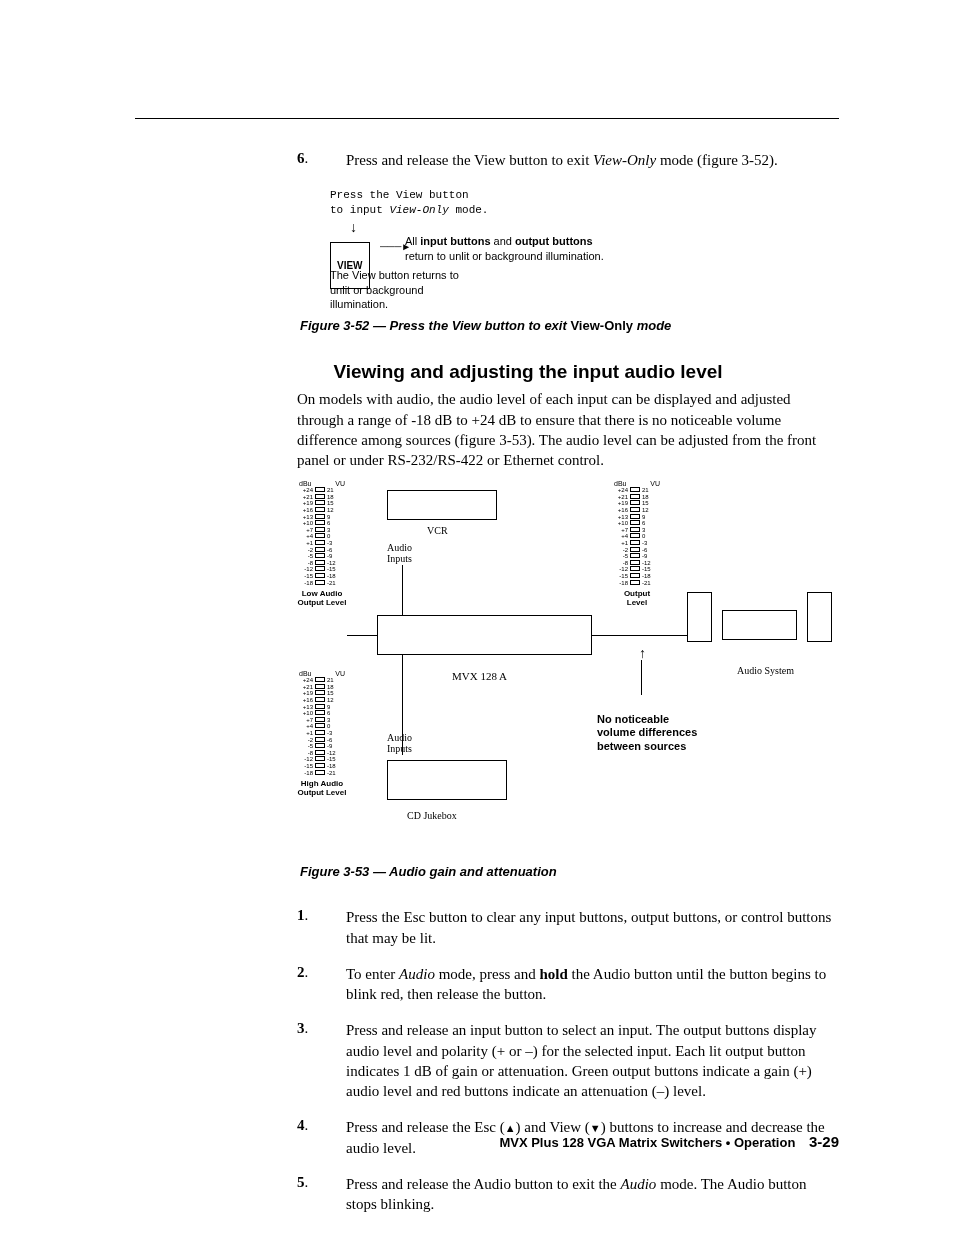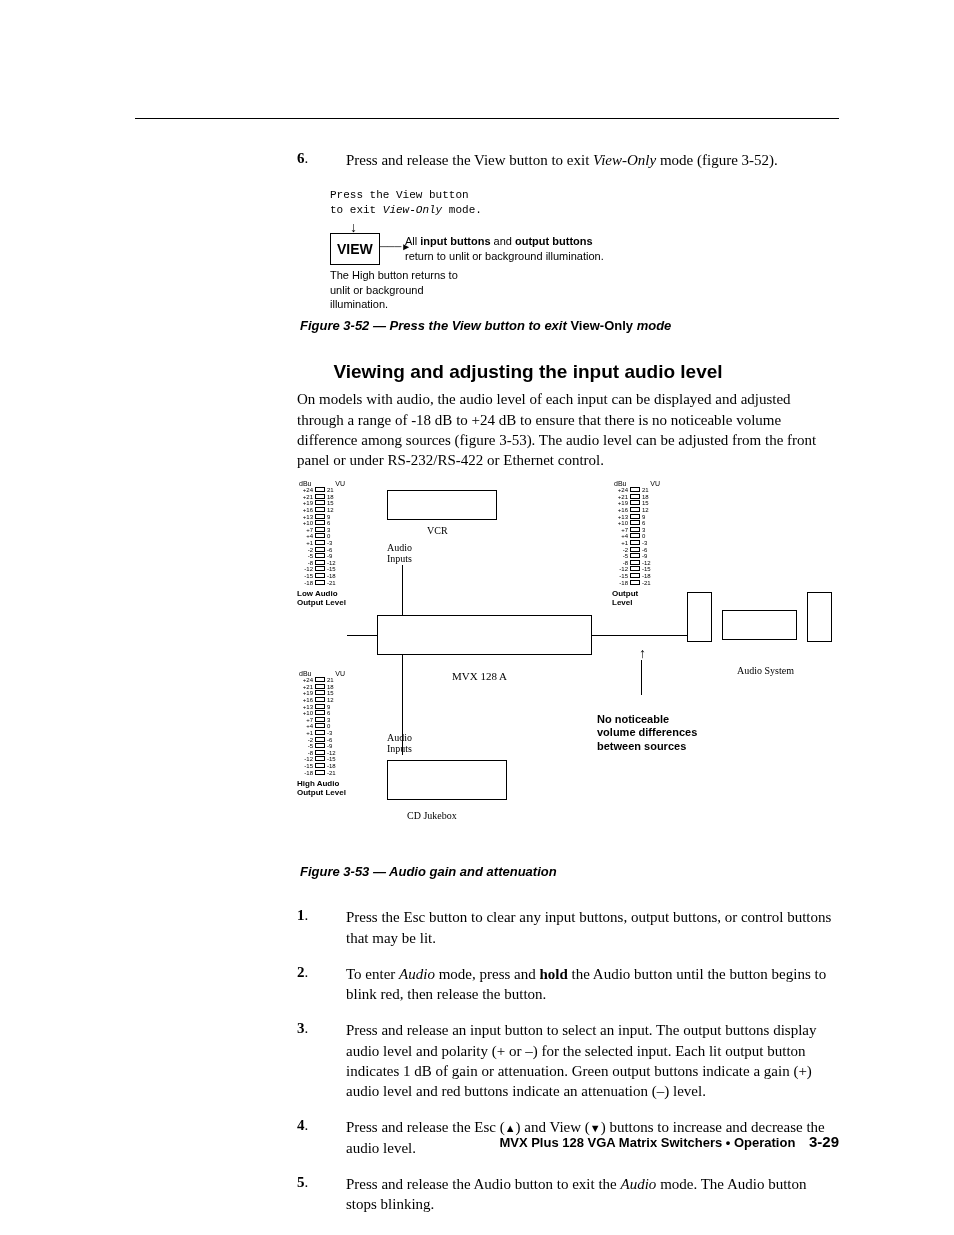--- a/index.html
+++ b/index.html
@@ -70,25 +70,25 @@
       font-family: Liberation Mono, monospace;
     }
     .fig52-arrow-down {
       position: absolute;
       top: 30px;
       left: 20px;
       font-size: 14px;
     }
     .view-button {
       position: absolute;
-      top: 45px;
+      top: 54px;
       left: 0;
       border: 1px solid #000;
-      padding: 6px 6px;
-      font-size: 14px;
+      padding: 16px 6px;
+      font-size: 10px;
       font-weight: bold;
       font-family: Arial, sans-serif;
     }
     .fig52-arrow-right {
       position: absolute;
       top: 52px;
       left: 50px;
       font-size: 10px;
     }
     .fig52-text-right {
@@ -154,20 +154,21 @@
     .fig53-meter-box {
       width: 10px;
       height: 5px;
       border: 0.5px solid #000;
       margin: 0 2px;
       display: inline-block;
     }
     .fig53-label {
       font-size: 8px;
       font-weight: bold;
+      text-align: center;
       line-height: 1.1;
     }
     .fig53-device {
       position: absolute;
       border: 1px solid #000;
       background: #fff;
     }
     .fig53-text {
       position: absolute;
       font-size: 10px;
@@ -205,31 +206,31 @@
   <div class="step-row">
     <div class="num"><span>6</span><span class="num-dot">.</span></div>
     <div class="text">
       <span>Press and release the View button to exit </span><span class="italic">View-Only</span><span> mode (figure 3-52).</span>
     </div>
   </div>
 
   <div class="figure-52-diagram">
     <div class="fig52-row1">
       <span>Press the View button</span><br>
-      <span>to exit </span><span class="italic">View-Only</span><span> mode.</span>
+      <span>to input </span><span class="italic">View-Only</span><span> mode.</span>
     </div>
     <div class="fig52-arrow-down">↓</div>
     <div class="view-button">VIEW</div>
     <div class="fig52-arrow-right">───►</div>
     <div class="fig52-text-right">
       <span>All </span><span class="bold">input buttons</span><span> and </span><span class="bold">output buttons</span><br>
       <span>return to unlit or background illumination.</span>
     </div>
     <div class="fig52-row3">
-      <span>The High button returns to</span><br>
+      <span>The View button returns to</span><br>
       <span>unlit or background</span><br>
       <span>illumination.</span>
     </div>
   </div>
 
   <div class="figure-caption">
     <span>Figure 3-52 — Press the View button to exit </span><span class="non-italic">View-Only</span><span> mode</span>
   </div>
 
   <div class="section-heading">Viewing and adjusting the input audio level</div>

